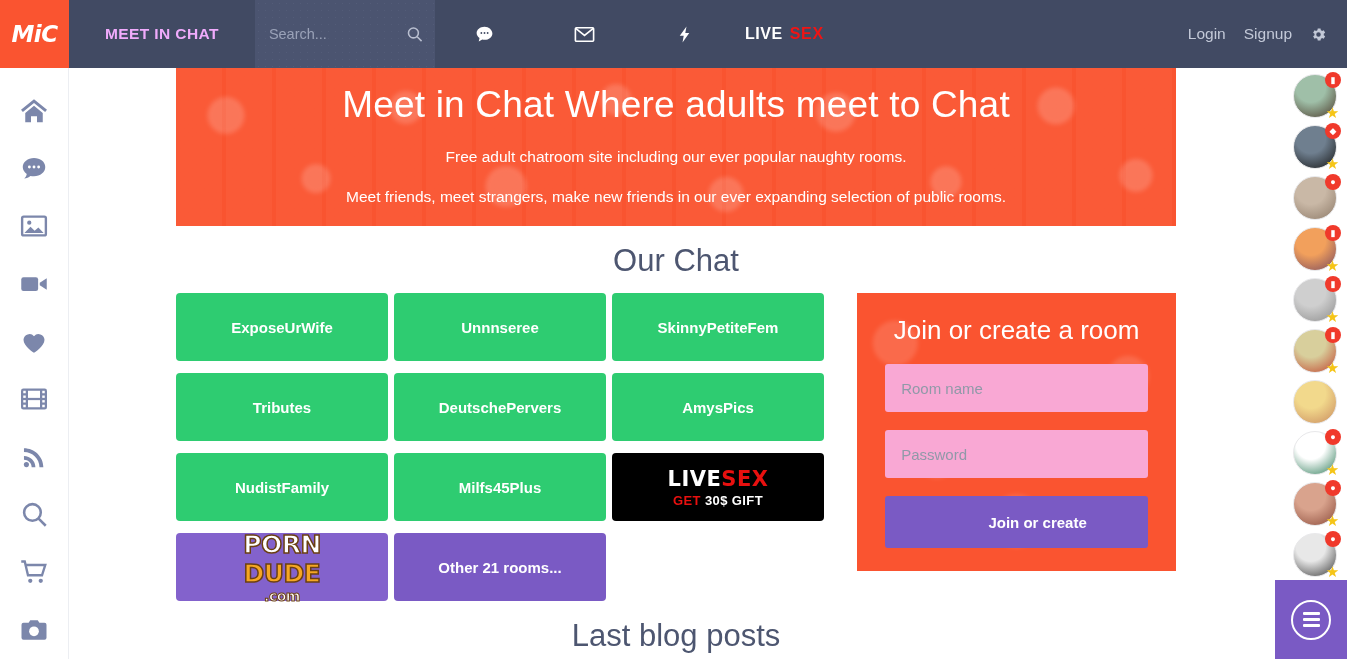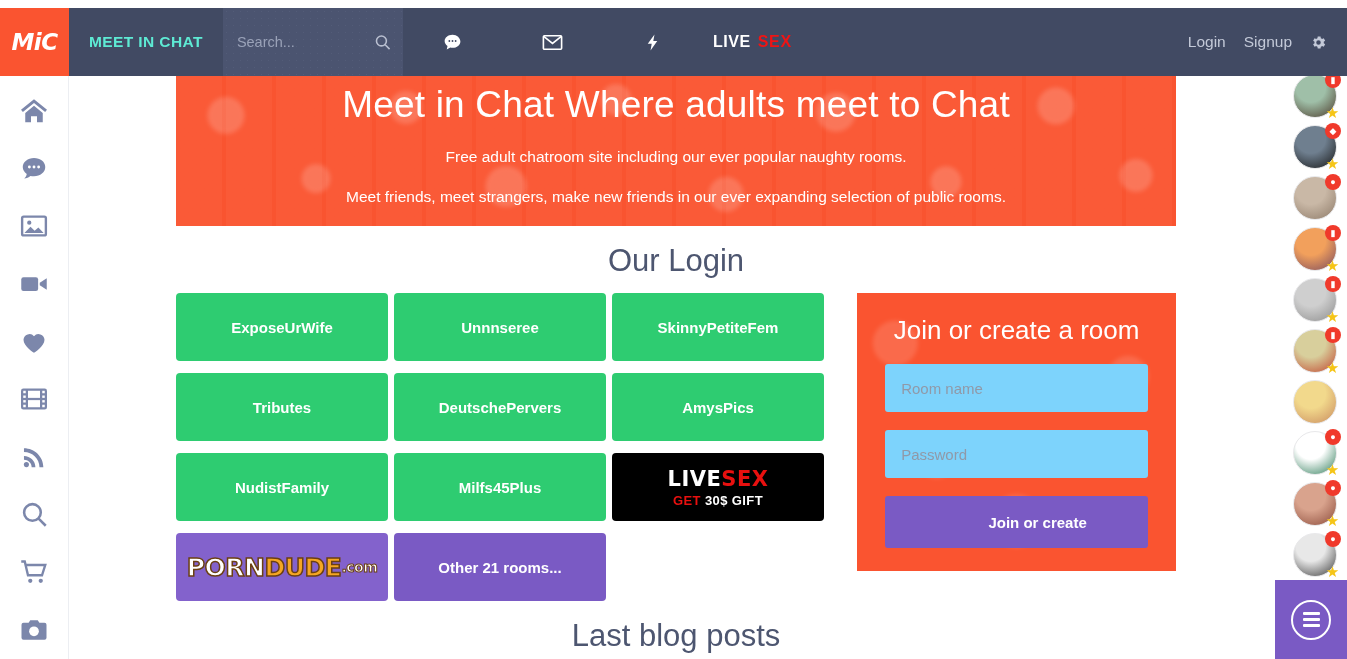--- a/index.html
+++ b/index.html
@@ -6,36 +6,36 @@
   html, body {
     width: 1347px; height: 659px;
     overflow: hidden;
     font-family: "Liberation Sans", sans-serif;
     background: #ffffff;
   }
   .app { position: relative; width: 1347px; height: 659px; }
 
   
   .header {
-    position: absolute; top: 8px; left: 0; width: 1347px; height: 68px;
+    position: absolute; top: 0; left: 0; width: 1347px; height: 68px;
     background: #414a63; display: flex; align-items: stretch; z-index: 30;
   }
   .logo-box {
     width: 69px; height: 68px; background: #fa5430;
     display: flex; align-items: center; justify-content: center;
     flex: 0 0 69px;
   }
   .logo-text {
     color: #ffffff; font-weight: bold; font-size: 23px;
     font-style: italic; letter-spacing: -0.5px;
     font-family: "DejaVu Sans", sans-serif;
   }
   .brand {
-    display: flex; align-items: center; padding: 0 20px;
-    color: #5eead4; font-weight: bold; font-size: 15.5px;
+    display: flex; align-items: center; padding: 0 36px;
+    color: #f0abfc; font-weight: bold; font-size: 15.5px;
     letter-spacing: 0.4px; flex: 0 0 auto;
   }
   .search-wrap {
     position: relative; width: 180px; height: 68px;
     background: #4b5470; display: flex; align-items: center;
     padding: 18px 14px; flex: 0 0 180px;
   }
   .search-wrap::before {
     content:""; position:absolute; inset:0;
     background-image: radial-gradient(#59637f 0.7px, transparent 0.8px);
@@ -159,21 +159,21 @@
   .ad-live .l1 .w { color: #ffffff; }
   .ad-live .l1 .r { color: #e8100f; }
   .ad-live .l2 { font-size: 13px; font-weight: bold; letter-spacing: .4px; }
   .ad-live .l2 .r { color: #e8100f; }
   .ad-live .l2 .w { color: #ffffff; }
   .ad-dude {
     background: #8362cc; border-radius: 4px; display: flex;
     align-items: center; justify-content: center; cursor: pointer;
   }
   .dude-logo { font-family: "DejaVu Sans", sans-serif; font-weight: bold;
-    font-size: 25px; letter-spacing: -.5px; display:flex; align-items:center; }
+    font-size: 25px; letter-spacing: -.5px; display:flex; align-items:center;flex-direction:column; }
   .dude-logo .pw { color: #ffffff; -webkit-text-stroke: 1.5px #6b3f12; }
   .dude-logo .pd { color: #f5a623; -webkit-text-stroke: 1.5px #6b3f12; }
   .dude-logo .pc { color: #ffffff; font-size: 14px; -webkit-text-stroke: 1px #6b3f12; }
 
   .join-panel {
     width: 320px; height: 278px; margin-left: 24px;
     background: #fa5430; position: relative; overflow: hidden;
     padding: 22px 28px;
   }
   .join-panel .bgfade {
@@ -184,21 +184,21 @@
       radial-gradient(circle at 85% 30%, #fff 0 20px, transparent 21px),
       radial-gradient(circle at 25% 60%, #fff 0 18px, transparent 19px);
     background-repeat: no-repeat; filter: blur(2px);
   }
   .join-title {
     position: relative; color: #ffffff; font-weight: 300;
     font-size: 26px; text-align: center; margin-bottom: 18px;
   }
   .join-input {
     position: relative; width: 100%; height: 48px;
-    background: #7dd3fc; border: none; border-radius: 3px;
+    background: #f9a8d4; border: none; border-radius: 3px;
     padding: 0 16px; font-size: 15px; color: #555; outline: none;
     margin-bottom: 18px; font-family: "Liberation Sans", sans-serif;
   }
   .join-input::placeholder { color: #9099a8; }
   .join-submit {
     position: relative; width: 100%; height: 52px; border: none;
     background: #7a5ac4; color: #ffffff; font-weight: bold;
     font-size: 15px; border-radius: 3px; cursor: pointer;
     font-family: "Liberation Sans", sans-serif;
     padding-left: 42px;
@@ -375,21 +375,21 @@
     <div class="content">
 
       <div class="hero">
         <div class="hero-collage"></div>
         <div class="hero-stripes"></div>
         <h1>Meet in Chat Where adults meet to Chat</h1>
         <p>Free adult chatroom site including our ever popular naughty rooms.</p>
         <p>Meet friends, meet strangers, make new friends in our ever expanding selection of public rooms.</p>
       </div>
 
-      <div class="sec-title">Our Login</div>
+      <div class="sec-title">Our Chat</div>
 
       <div class="rooms-row">
         <div class="rooms-grid">
           <button class="room-btn">ExposeUrWife</button>
           <button class="room-btn">Unnnseree</button>
           <button class="room-btn">SkinnyPetiteFem</button>
           <button class="room-btn">Tributes</button>
           <button class="room-btn">DeutschePervers</button>
           <button class="room-btn">AmysPics</button>
           <button class="room-btn">NudistFamily</button>

